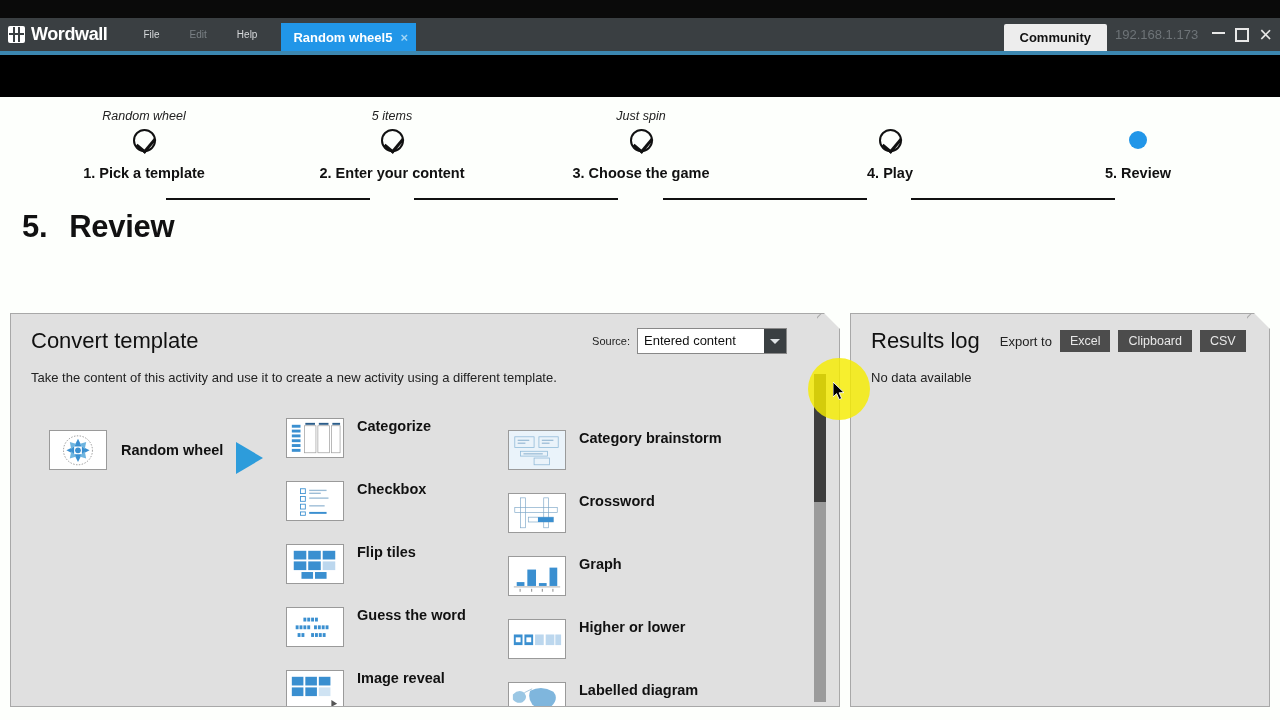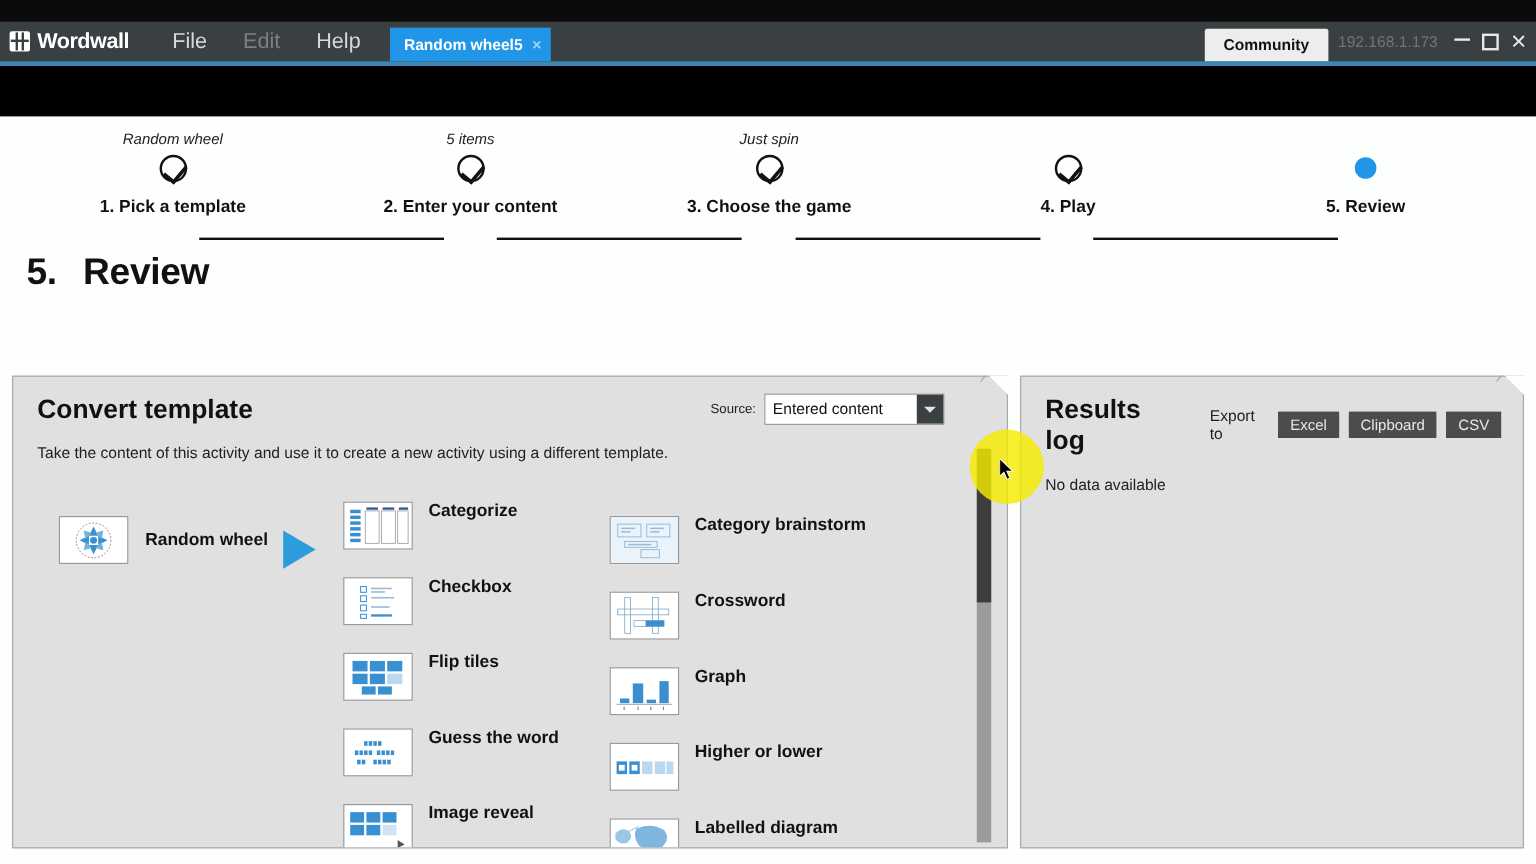--- a/index.html
+++ b/index.html
@@ -63,21 +63,21 @@
   .brand-text {
     color: #fff; font-size: 18px; font-weight: bold;
     letter-spacing: -0.4px;
     line-height: 33px;
   }
   .menu {
     display: flex; align-items: center; height: 33px;
     margin-left: 12px; gap: 2px;
   }
   .menu-item {
-    color: #d6d9db; font-size: 18px;
+    color: #d6d9db; font-size: 10px;
     padding: 0 14px; line-height: 33px;
     cursor: default;
   }
   .menu-item.disabled { color: #7a8085; }
 
   .tab {
     margin-left: 10px;
     height: 28px;
     background: #2196e8;
     color: #fff;
@@ -219,21 +219,21 @@
   }
 
   #convert-panel { left: 10px; top: 216px; width: 830px; height: 394px; }
   #results-panel { left: 850px; top: 216px; width: 420px; height: 394px; }
 
   .panel-head {
     display: flex; align-items: center;
     padding: 14px 18px 0 20px;
   }
   .panel-title {
-    font-size: 22px; font-weight: bold; color: #111;
+    font-size: 22px; font-weight: normal; color: #111;
   }
   .panel-sub {
     font-size: 13px; color: #222;
     padding: 16px 20px 0 20px;
   }
 
   .source-group {
     margin-left: auto;
     display: flex; align-items: center; gap: 7px;
     padding-right: 34px;

